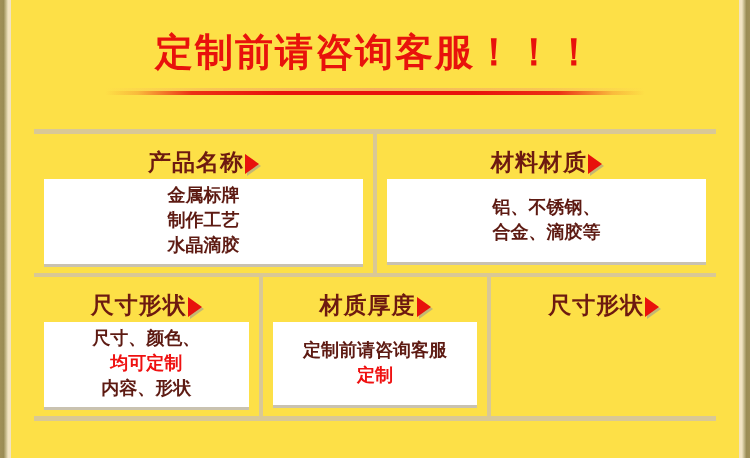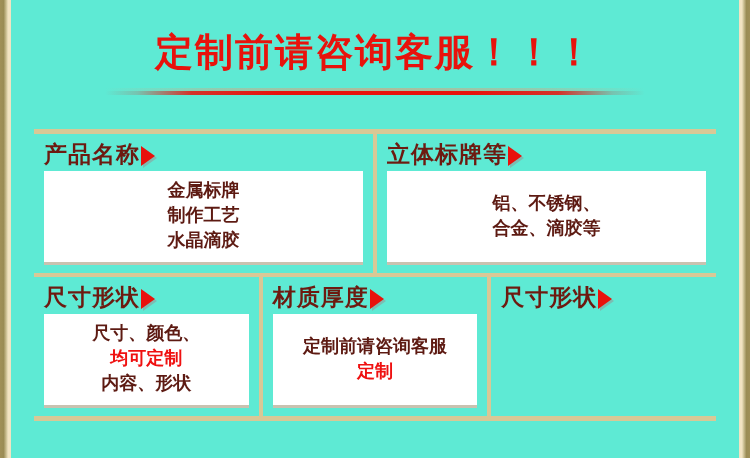--- a/index.html
+++ b/index.html
@@ -3,21 +3,21 @@
 <meta charset="utf-8">
 <style>
   html,body{margin:0;padding:0;}
   body{
     width:750px;height:458px;overflow:hidden;
     font-family:"Liberation Sans","DejaVu Sans",sans-serif;
     background:#f7e7c6;
   }
   #page{
     position:relative;width:750px;height:458px;
-    background:#5eead4;
+    background:#fde047;
     box-sizing:border-box;
   }
   
   .edge{position:absolute;top:0;bottom:0;width:8px;}
   .edge.left{left:0;background:linear-gradient(to right,#a09058 0%,#9a8c55 45%,#cbbf93 78%,#efe2c0 100%);}
   .edge.right{right:0;background:linear-gradient(to left,#a09058 0%,#9a8c55 45%,#cbbf93 78%,#efe2c0 100%);}
   .edge-inner{position:absolute;top:0;bottom:0;width:3px;}
   .edge-inner.left{left:8px;background:#f2e3c2;}
   .edge-inner.right{right:8px;background:#f2e3c2;}
 
@@ -58,23 +58,23 @@
     position:absolute;left:34px;top:129px;width:682px;height:292px;
     box-sizing:border-box;
     border-top:5px solid #d9c896;
     border-bottom:5px solid #d9c896;
     display:flex;flex-direction:column;
   }
   .grid-row{display:flex;flex:1;min-height:0;}
   .grid-row.top{border-bottom:4px solid #d9c896;}
   .cell{
     flex:1;min-width:0;position:relative;
-    display:flex;flex-direction:column;align-items:flex-start;
+    display:flex;flex-direction:column;align-items:center;
     box-sizing:border-box;
-    padding:4px 10px 8px 10px;
+    padding:12px 10px 8px 10px;
   }
   .cell.sep{border-left:4px solid #d9c896;}
   .cell-head{
     height:33px;line-height:33px;
     display:flex;align-items:center;justify-content:center;
     white-space:nowrap;
   }
   .cell-head-text{
     font-size:23px;font-weight:bold;color:#6d1a10;letter-spacing:1px;
   }
@@ -124,21 +124,21 @@
             <span class="tri"></span>
           </div>
           <div class="cell-body">
             <div class="cell-line">金属标牌</div>
             <div class="cell-line">制作工艺</div>
             <div class="cell-line">水晶滴胶</div>
           </div>
         </div>
         <div class="cell sep">
           <div class="cell-head">
-            <span class="cell-head-text">立体标牌等</span>
+            <span class="cell-head-text">材料材质</span>
             <span class="tri"></span>
           </div>
           <div class="cell-body">
             <div class="cell-line">铝、不锈钢、</div>
             <div class="cell-line">合金、滴胶等</div>
           </div>
         </div>
       </div>
       <div class="grid-row">
         <div class="cell">

